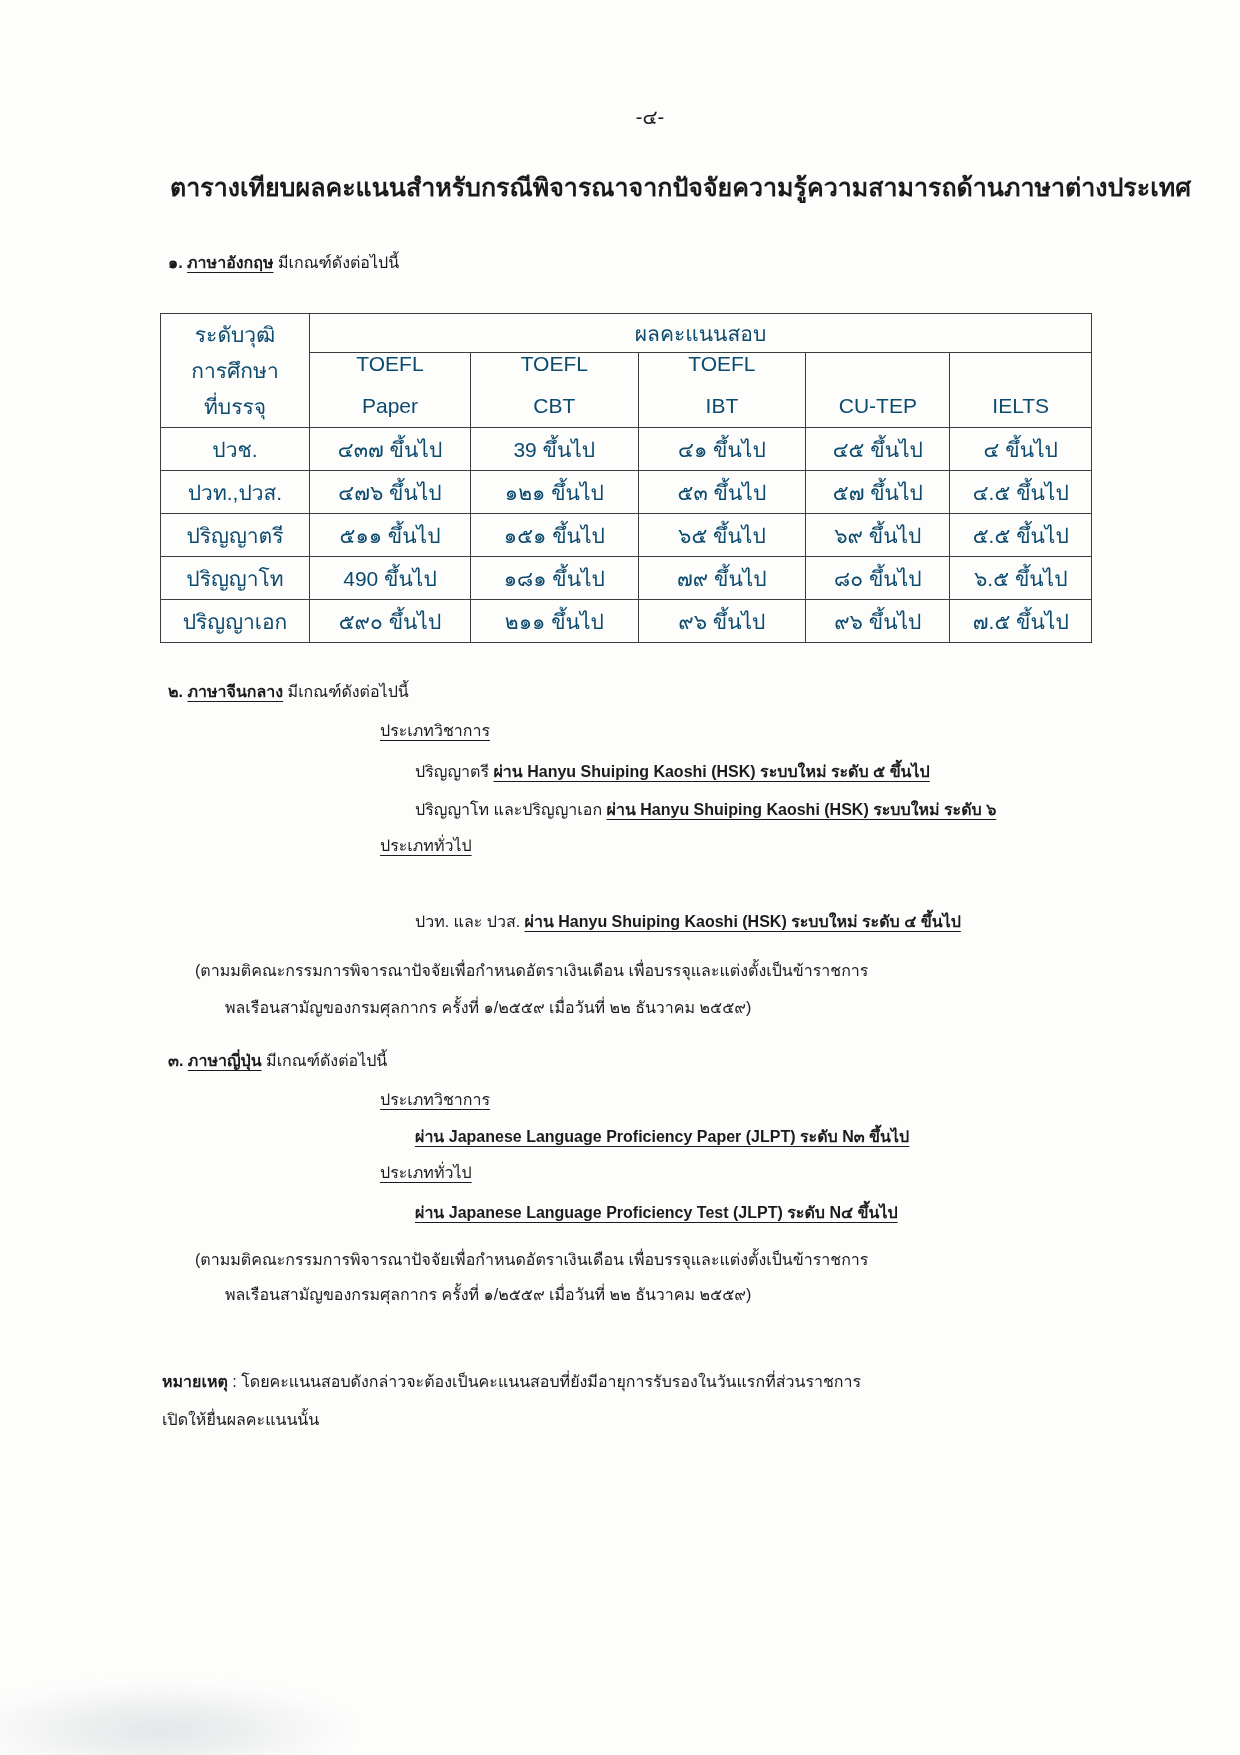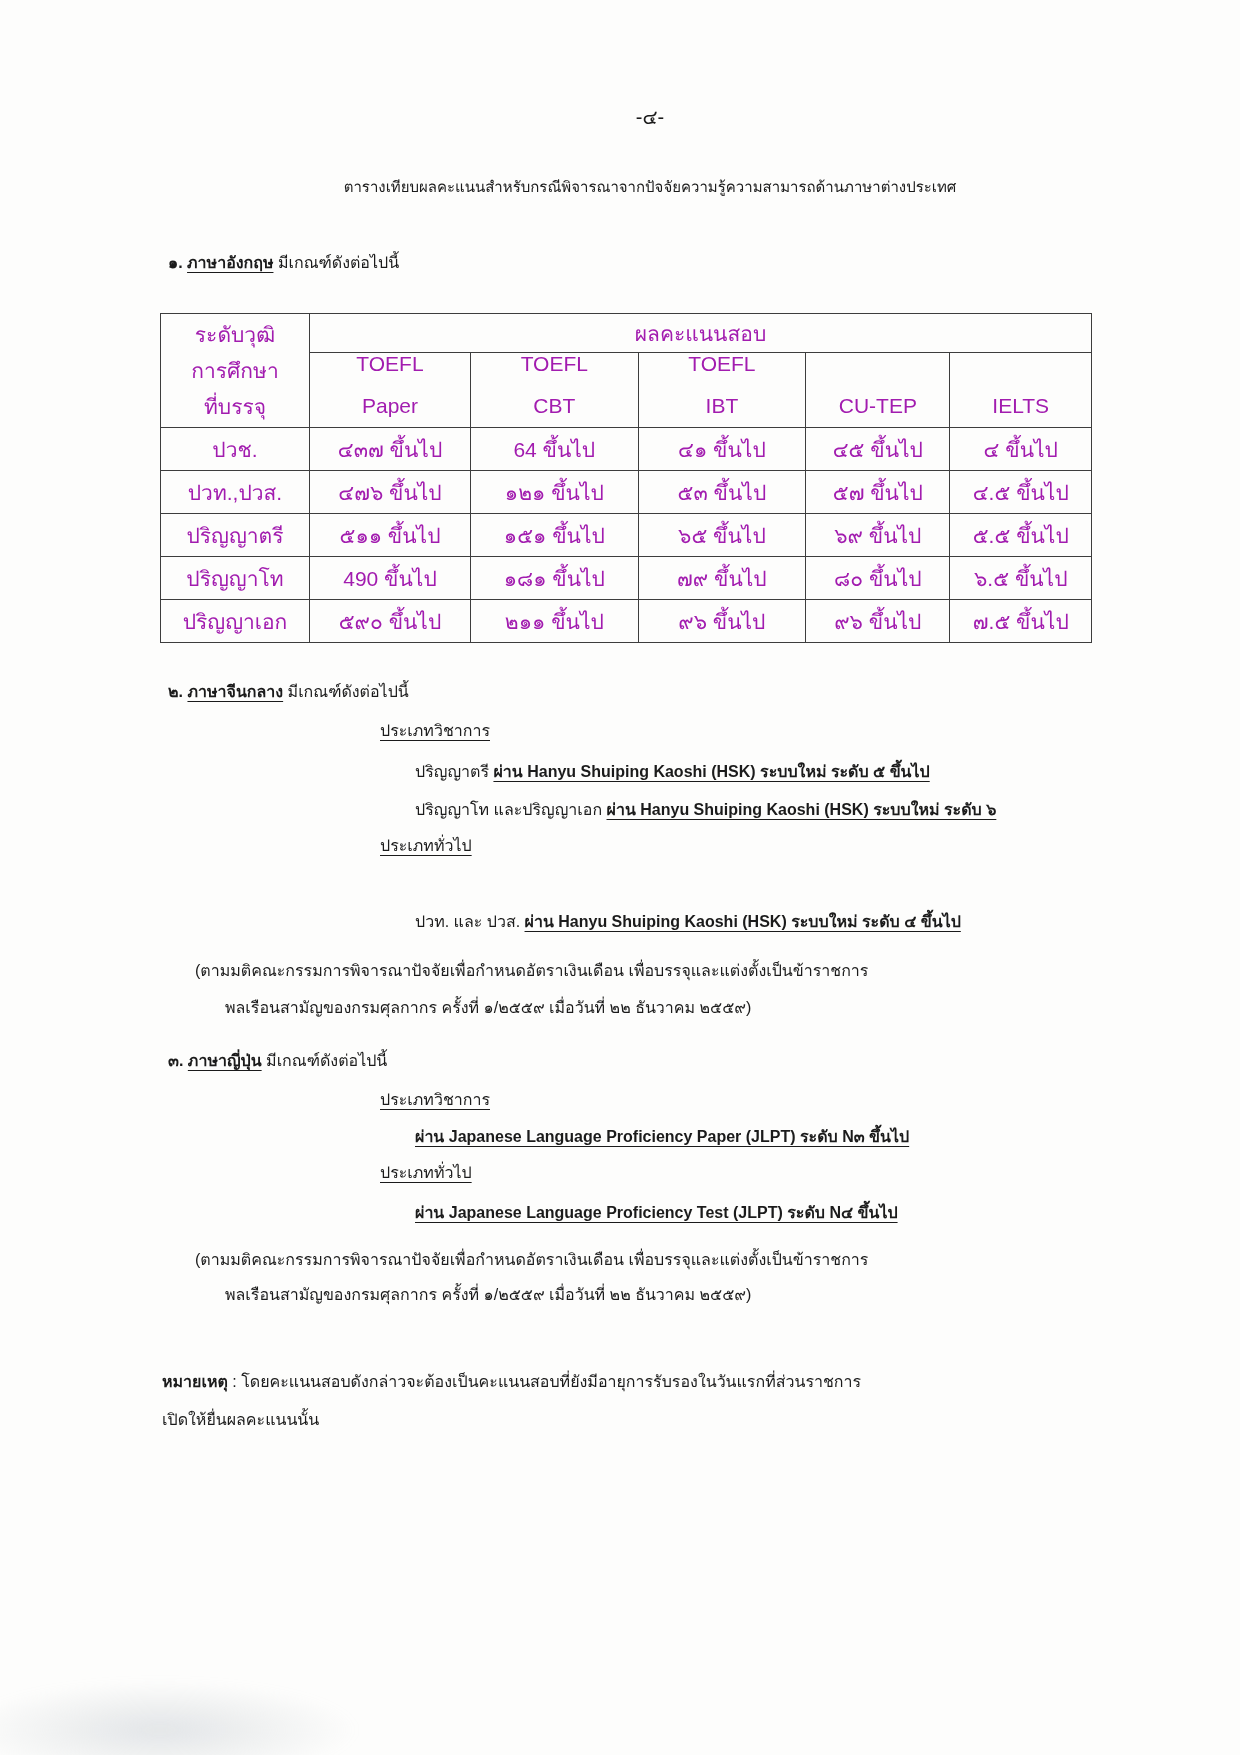--- a/index.html
+++ b/index.html
@@ -14,21 +14,21 @@
     overflow: hidden;
   }
   .line {
     position: absolute;
     font-size: 16px;
     line-height: 34px;
     white-space: nowrap;
   }
   .centered { text-align: center; }
   .page-number { font-size: 20px; }
-  .doc-title { font-weight: 400; font-size: 15px; }
+  .doc-title { font-weight: 700; font-size: 25px; }
   .sec-num { font-weight: 700; }
   .lang-name {
     font-weight: 700;
     text-decoration: underline;
     text-underline-offset: 4px;
   }
   .cat-heading {
     text-decoration: underline;
     text-underline-offset: 4px;
   }
@@ -41,21 +41,21 @@
 
   
   table.score-table {
     position: absolute;
     left: 160px;
     top: 313px;
     width: 932px;
     border-collapse: collapse;
     table-layout: fixed;
     font-size: 21px;
-    color: #a21caf;
+    color: #0c4a6e;
   }
   table.score-table td {
     border: 1.5px solid #3d3d3d;
     text-align: center;
     padding: 0;
   }
   tr.group-header-row { height: 39px; }
   tr.test-header-row  { height: 73px; }
   tr.data-row         { height: 43px; }
   td.level-header div { line-height: 36px; }
@@ -125,21 +125,21 @@
         <span class="t-line2">CU-TEP</span>
       </td>
       <td class="test-header">
         <span class="t-line1"></span>
         <span class="t-line2">IELTS</span>
       </td>
     </tr>
     <tr class="data-row">
       <td>ปวช.</td>
       <td>๔๓๗ ขึ้นไป</td>
-      <td>64 ขึ้นไป</td>
+      <td>39 ขึ้นไป</td>
       <td>๔๑ ขึ้นไป</td>
       <td>๔๕ ขึ้นไป</td>
       <td>๔ ขึ้นไป</td>
     </tr>
     <tr class="data-row">
       <td>ปวท.,ปวส.</td>
       <td>๔๗๖ ขึ้นไป</td>
       <td>๑๒๑ ขึ้นไป</td>
       <td>๕๓ ขึ้นไป</td>
       <td>๕๗ ขึ้นไป</td>

